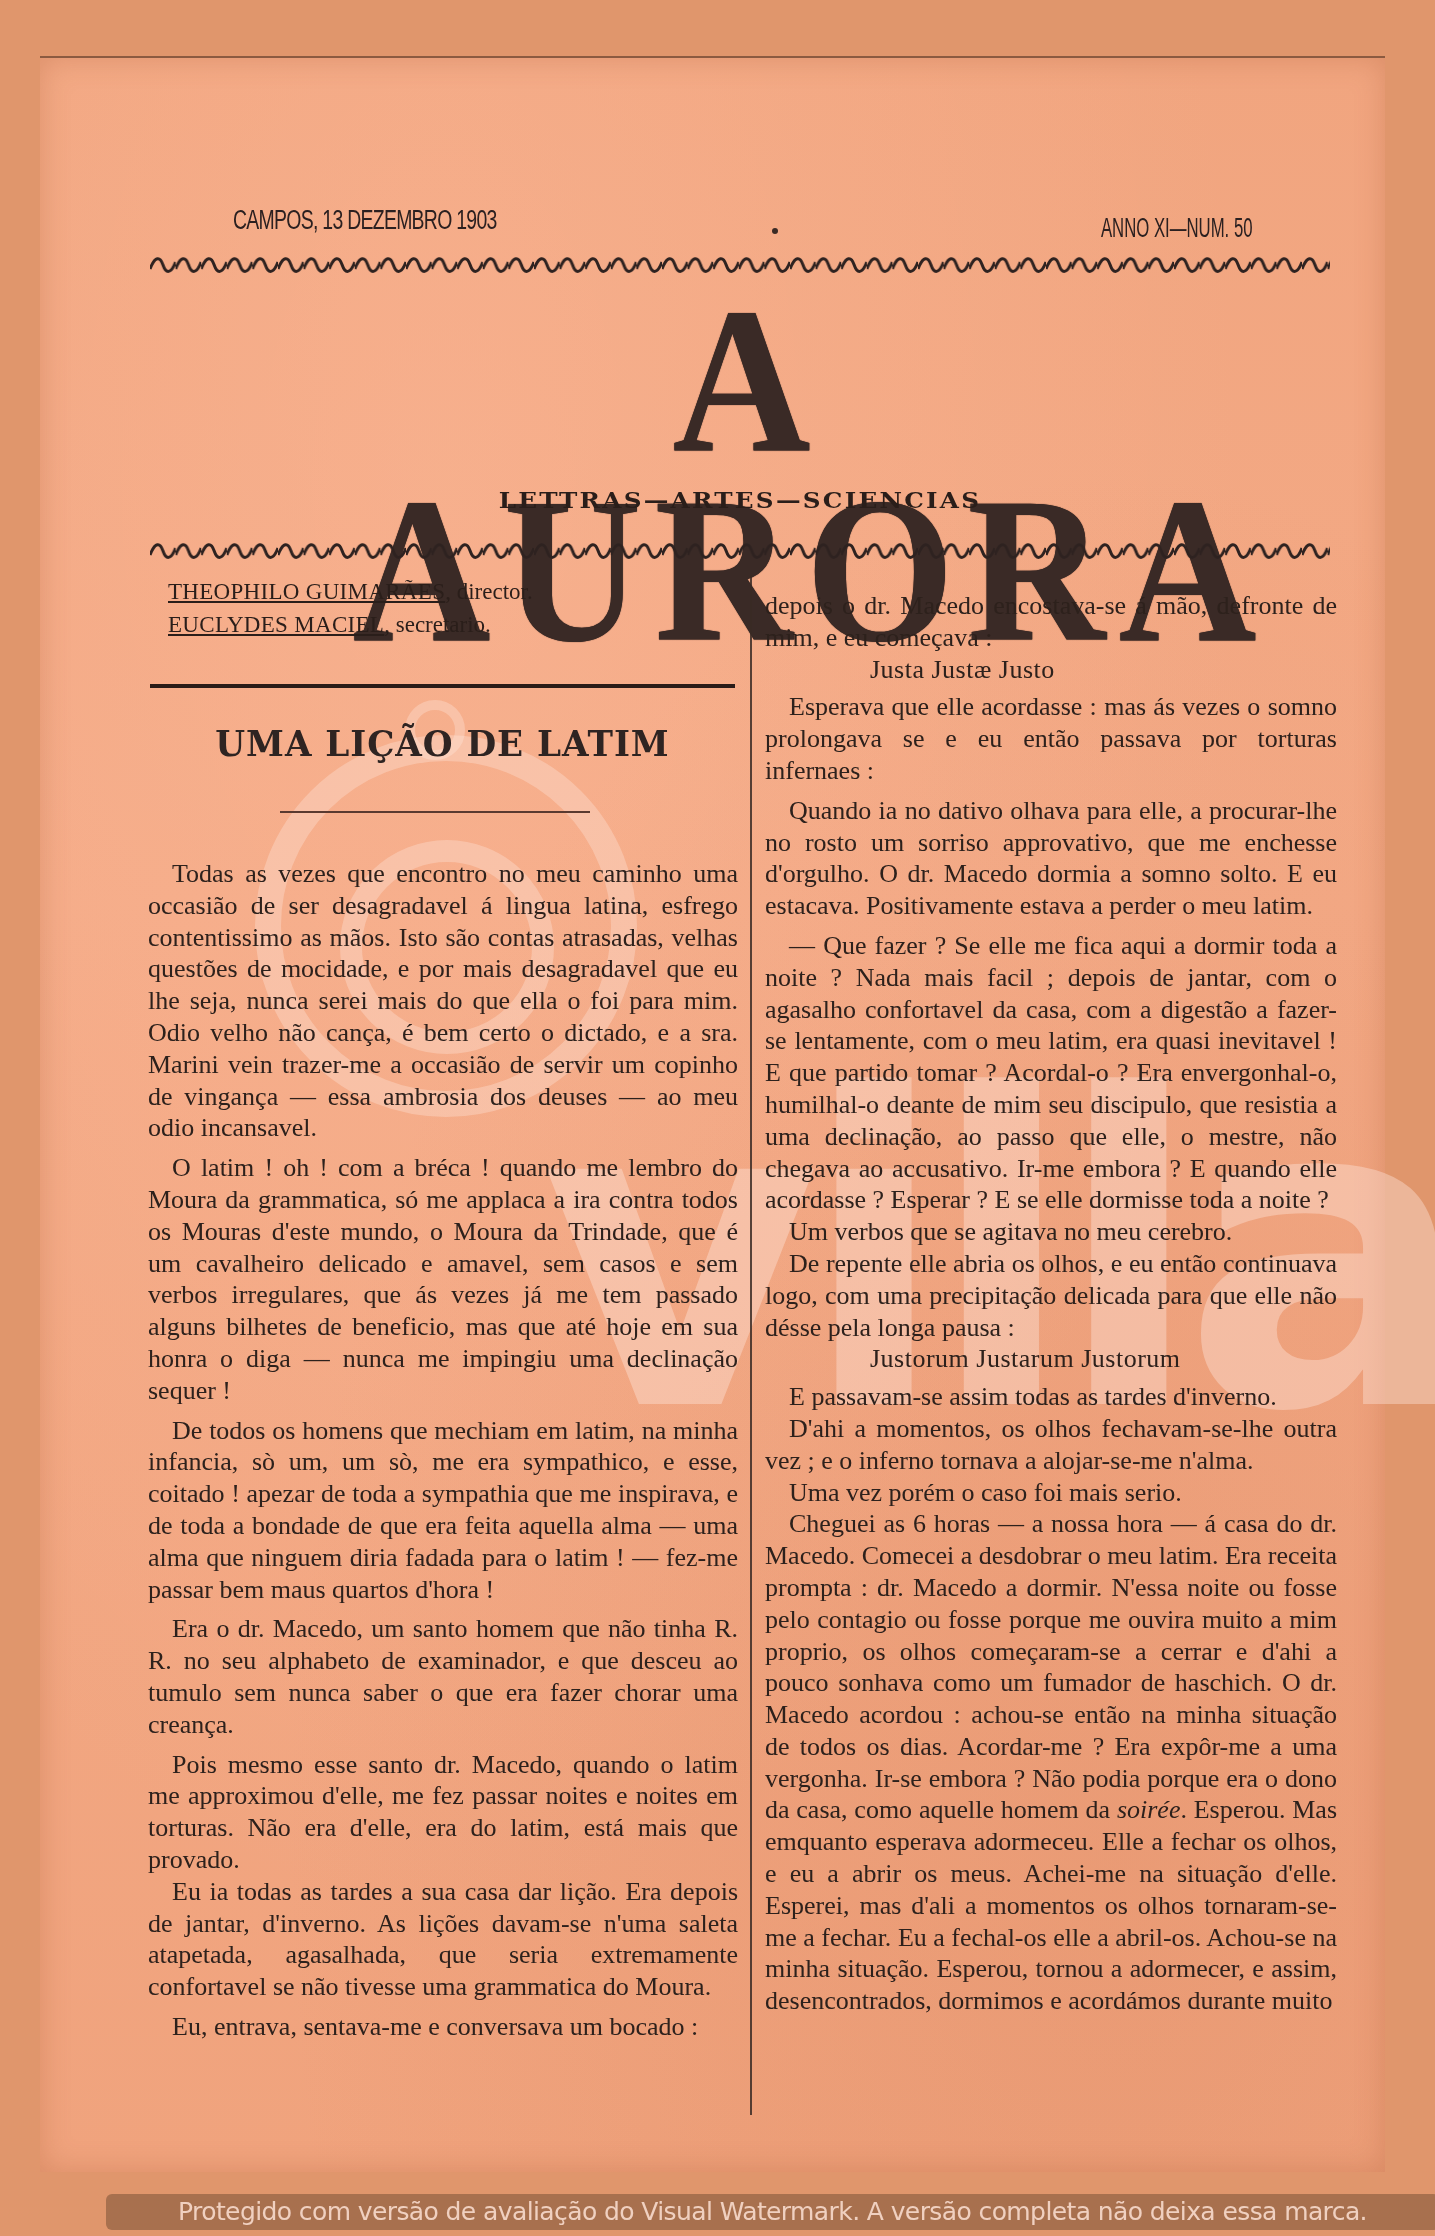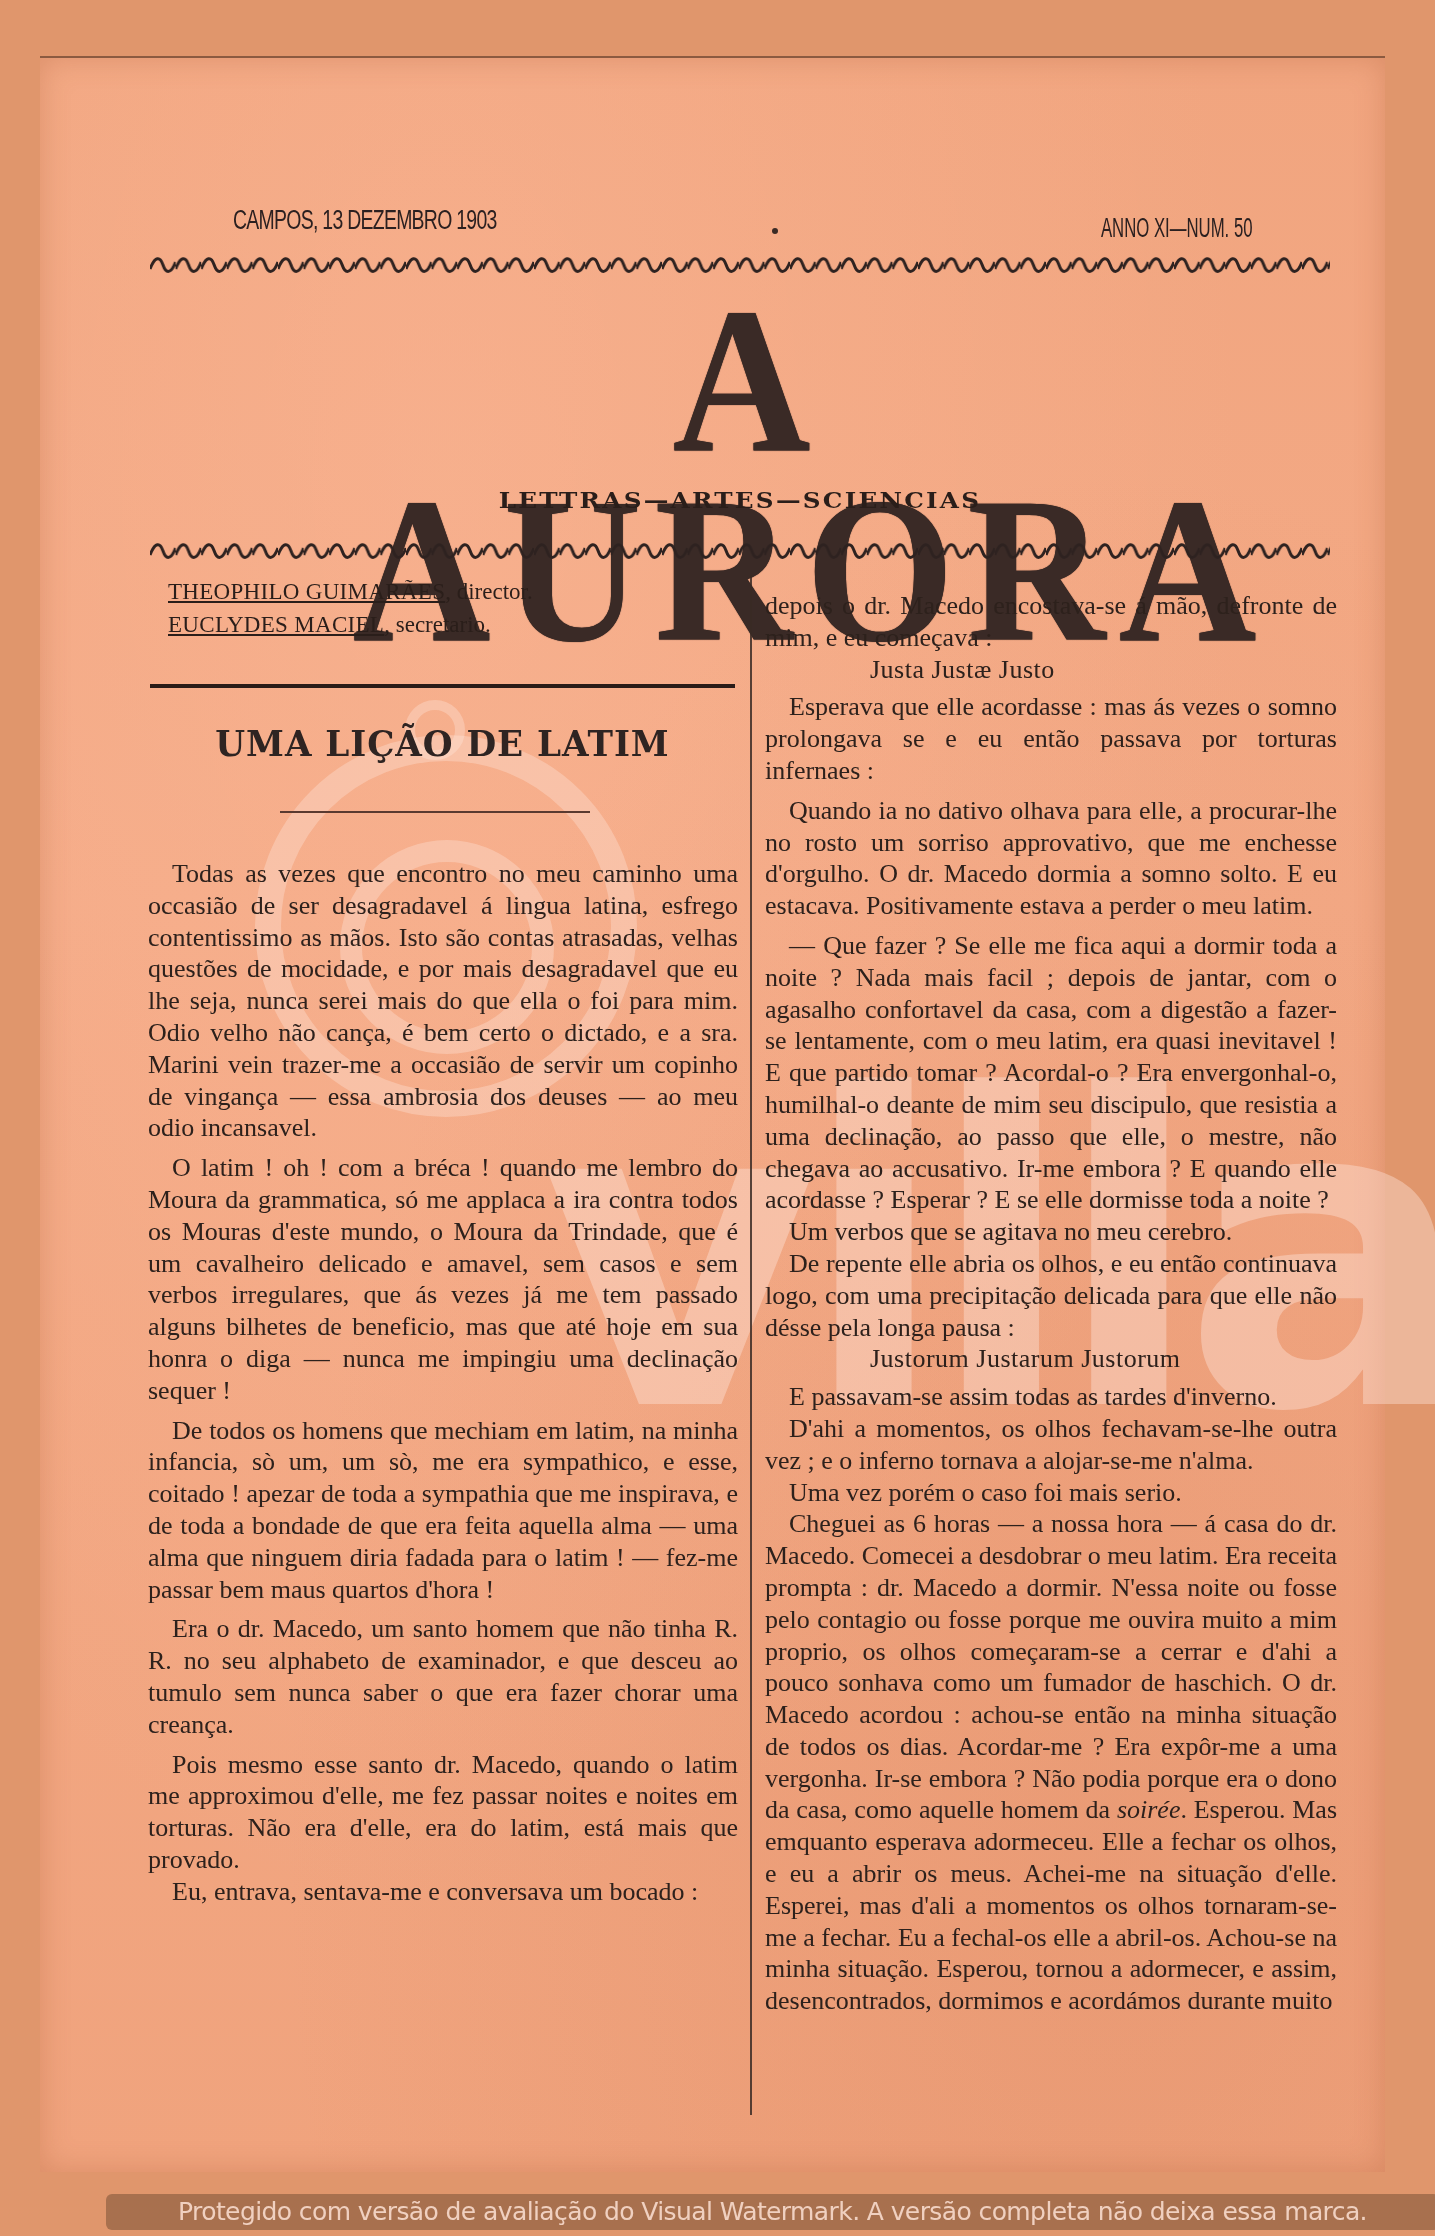--- a/index.html
+++ b/index.html
@@ -116,20 +116,21 @@
 
 <div class="article-title">UMA LIÇÃO DE LATIM</div>
 <div class="short-rule"></div>
 
 <div class="col body-left">
   <p class="para">Todas as vezes que encontro no meu caminho uma occasião de ser desagradavel á lingua latina, esfrego contentissimo as mãos. Isto são contas atrasadas, velhas questões de mocidade, e por mais desagradavel que eu lhe seja, nunca serei mais do que ella o foi para mim. Odio velho não cança, é bem certo o dictado, e a sra. Marini vein trazer-me a occasião de servir um copinho de vingança — essa ambrosia dos deuses — ao meu odio incansavel.</p>
   <p class="para">O latim ! oh ! com a bréca ! quando me lembro do Moura da grammatica, só me applaca a ira contra todos os Mouras d'este mundo, o Moura da Trindade, que é um cavalheiro delicado e amavel, sem casos e sem verbos irregulares, que ás vezes já me tem passado alguns bilhetes de beneficio, mas que até hoje em sua honra o diga — nunca me impingiu uma declinação sequer !</p>
   <p class="para">De todos os homens que mechiam em latim, na minha infancia, sò um, um sò, me era sympathico, e esse, coitado ! apezar de toda a sympathia que me inspirava, e de toda a bondade de que era feita aquella alma — uma alma que ninguem diria fadada para o latim ! — fez-me passar bem maus quartos d'hora !</p>
   <p class="para">Era o dr. Macedo, um santo homem que não tinha R. R. no seu alphabeto de examinador, e que desceu ao tumulo sem nunca saber o que era fazer chorar uma creança.</p>
   <p class="para tight">Pois mesmo esse santo dr. Macedo, quando o latim me approximou d'elle, me fez passar noites e noites em torturas. Não era d'elle, era do latim, está mais que provado.</p>
+  <p class="para">Eu ia todas as tardes a sua casa dar lição. Era depois de jantar, d'inverno. As lições davam-se n'uma saleta atapetada, agasalhada, que seria extremamente confortavel se não tivesse uma grammatica do Moura.</p>
   <p class="para">Eu, entrava, sentava-me e conversava um bocado :</p>
 </div>
 
 <div class="col body-right">
   <p class="para noind tight">depois o dr. Macedo encostava-se á mão, defronte de mim, e eu começava :</p>
   <p class="latin">Justa Justæ Justo</p>
   <p class="para">Esperava que elle acordasse : mas ás vezes o somno prolongava se e eu então passava por torturas infernaes :</p>
   <p class="para">Quando ia no dativo olhava para elle, a procurar-lhe no rosto um sorriso approvativo, que me enchesse d'orgulho. O dr. Macedo dormia a somno solto. E eu estacava. Positivamente estava a perder o meu latim.</p>
   <p class="para tight">— Que fazer ? Se elle me fica aqui a dormir toda a noite ? Nada mais facil ; depois de jantar, com o agasalho confortavel da casa, com a digestão a fazer-se lentamente, com o meu latim, era quasi inevitavel ! E que partido tomar ? Acordal-o ? Era envergonhal-o, humilhal-o deante de mim seu discipulo, que resistia a uma declinação, ao passo que elle, o mestre, não chegava ao accusativo. Ir-me embora ? E quando elle acordasse ? Esperar ? E se elle dormisse toda a noite ?</p>
   <p class="para tight">Um verbos que se agitava no meu cerebro.</p>

